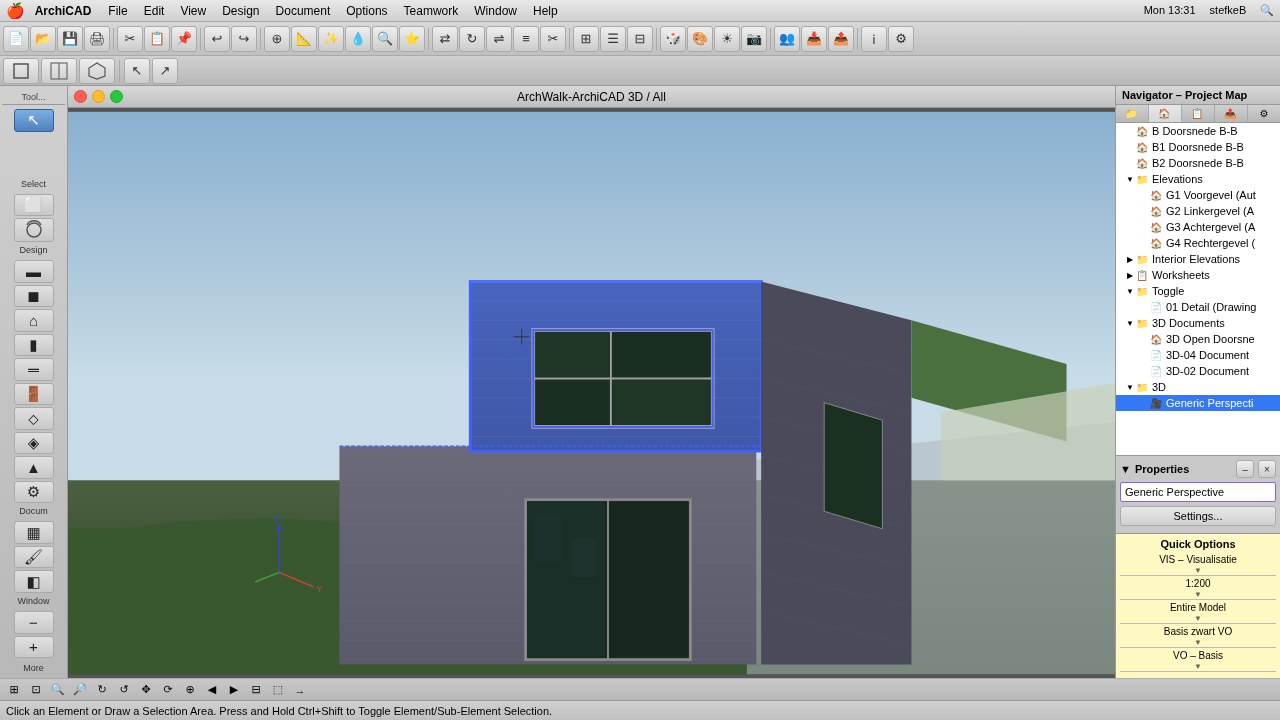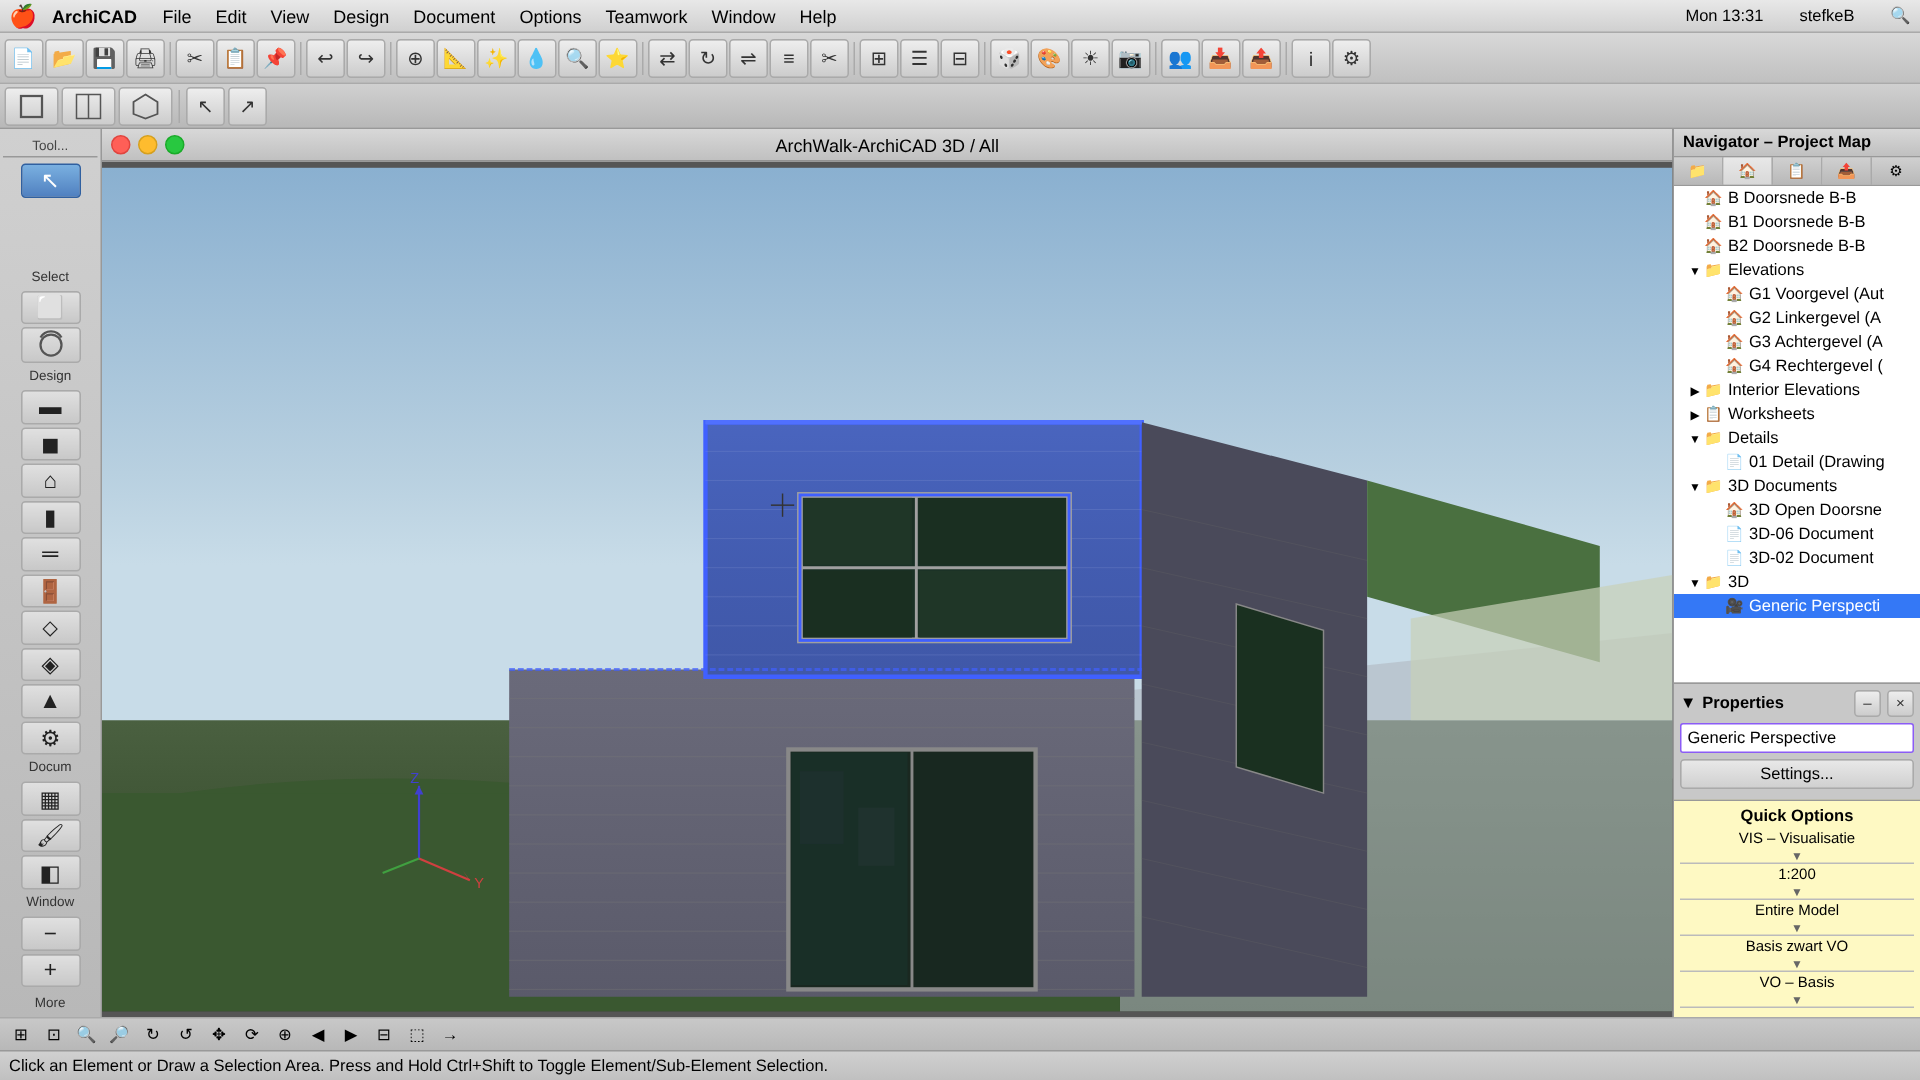--- a/index.html
+++ b/index.html
@@ -8,21 +8,21 @@
     
     #menubar {
       display: flex; align-items: center; height: 22px;
       background: linear-gradient(to bottom, #e8e8e8, #d0d0d0);
       border-bottom: 1px solid #aaa; padding: 0 6px; gap: 2px;
     }
     #menubar .apple { font-size: 15px; margin-right: 8px; cursor: default; }
     #menubar .app-name { font-weight: bold; margin-right: 8px; font-size: 12px; text-align: right; }
     #menubar .menu-item { padding: 2px 7px; border-radius: 3px; cursor: pointer; font-size: 12px; white-space: nowrap; }
     #menubar .spacer { flex: 1; }
-    #menubar .right-items { display: flex; align-items: center; gap: 24px; font-size: 11px; }
+    #menubar .right-items { display: flex; align-items: flex-start; gap: 14px; font-size: 11px; }
 
     
     .toolbar {
       height: 34px; background: linear-gradient(to bottom, #d8d8d8, #c0c0c0);
       border-bottom: 1px solid #aaa; display: flex; align-items: center; padding: 0 3px; gap: 1px;
     }
     .tb-btn {
       width: 26px; height: 26px; display: flex; align-items: center; justify-content: center;
       border-radius: 3px; cursor: pointer; font-size: 13px; color: #333;
       background: linear-gradient(to bottom, #eee, #ccc);
@@ -494,21 +494,21 @@
         <div class="tree-item">
       <span style="width:4px;display:inline-block"></span>
       <span class="arrow">▶</span>
       <span class="icon">📋</span>
       <span style="overflow:hidden;text-overflow:ellipsis;white-space:nowrap">Worksheets</span>
     </div>
         <div class="tree-item">
       <span style="width:4px;display:inline-block"></span>
       <span class="arrow">▼</span>
       <span class="icon">📁</span>
-      <span style="overflow:hidden;text-overflow:ellipsis;white-space:nowrap">Details</span>
+      <span style="overflow:hidden;text-overflow:ellipsis;white-space:nowrap">Toggle</span>
     </div>
         <div class="tree-item">
       <span style="width:18px;display:inline-block"></span>
       <span class="arrow"> </span>
       <span class="icon">📄</span>
       <span style="overflow:hidden;text-overflow:ellipsis;white-space:nowrap">01 Detail (Drawing</span>
     </div>
         <div class="tree-item">
       <span style="width:4px;display:inline-block"></span>
       <span class="arrow">▼</span>
@@ -518,21 +518,21 @@
         <div class="tree-item">
       <span style="width:18px;display:inline-block"></span>
       <span class="arrow"> </span>
       <span class="icon">🏠</span>
       <span style="overflow:hidden;text-overflow:ellipsis;white-space:nowrap">3D Open Doorsne</span>
     </div>
         <div class="tree-item">
       <span style="width:18px;display:inline-block"></span>
       <span class="arrow"> </span>
       <span class="icon">📄</span>
-      <span style="overflow:hidden;text-overflow:ellipsis;white-space:nowrap">3D-06 Document</span>
+      <span style="overflow:hidden;text-overflow:ellipsis;white-space:nowrap">3D-04 Document</span>
     </div>
         <div class="tree-item">
       <span style="width:18px;display:inline-block"></span>
       <span class="arrow"> </span>
       <span class="icon">📄</span>
       <span style="overflow:hidden;text-overflow:ellipsis;white-space:nowrap">3D-02 Document</span>
     </div>
         <div class="tree-item">
       <span style="width:4px;display:inline-block"></span>
       <span class="arrow">▼</span>

